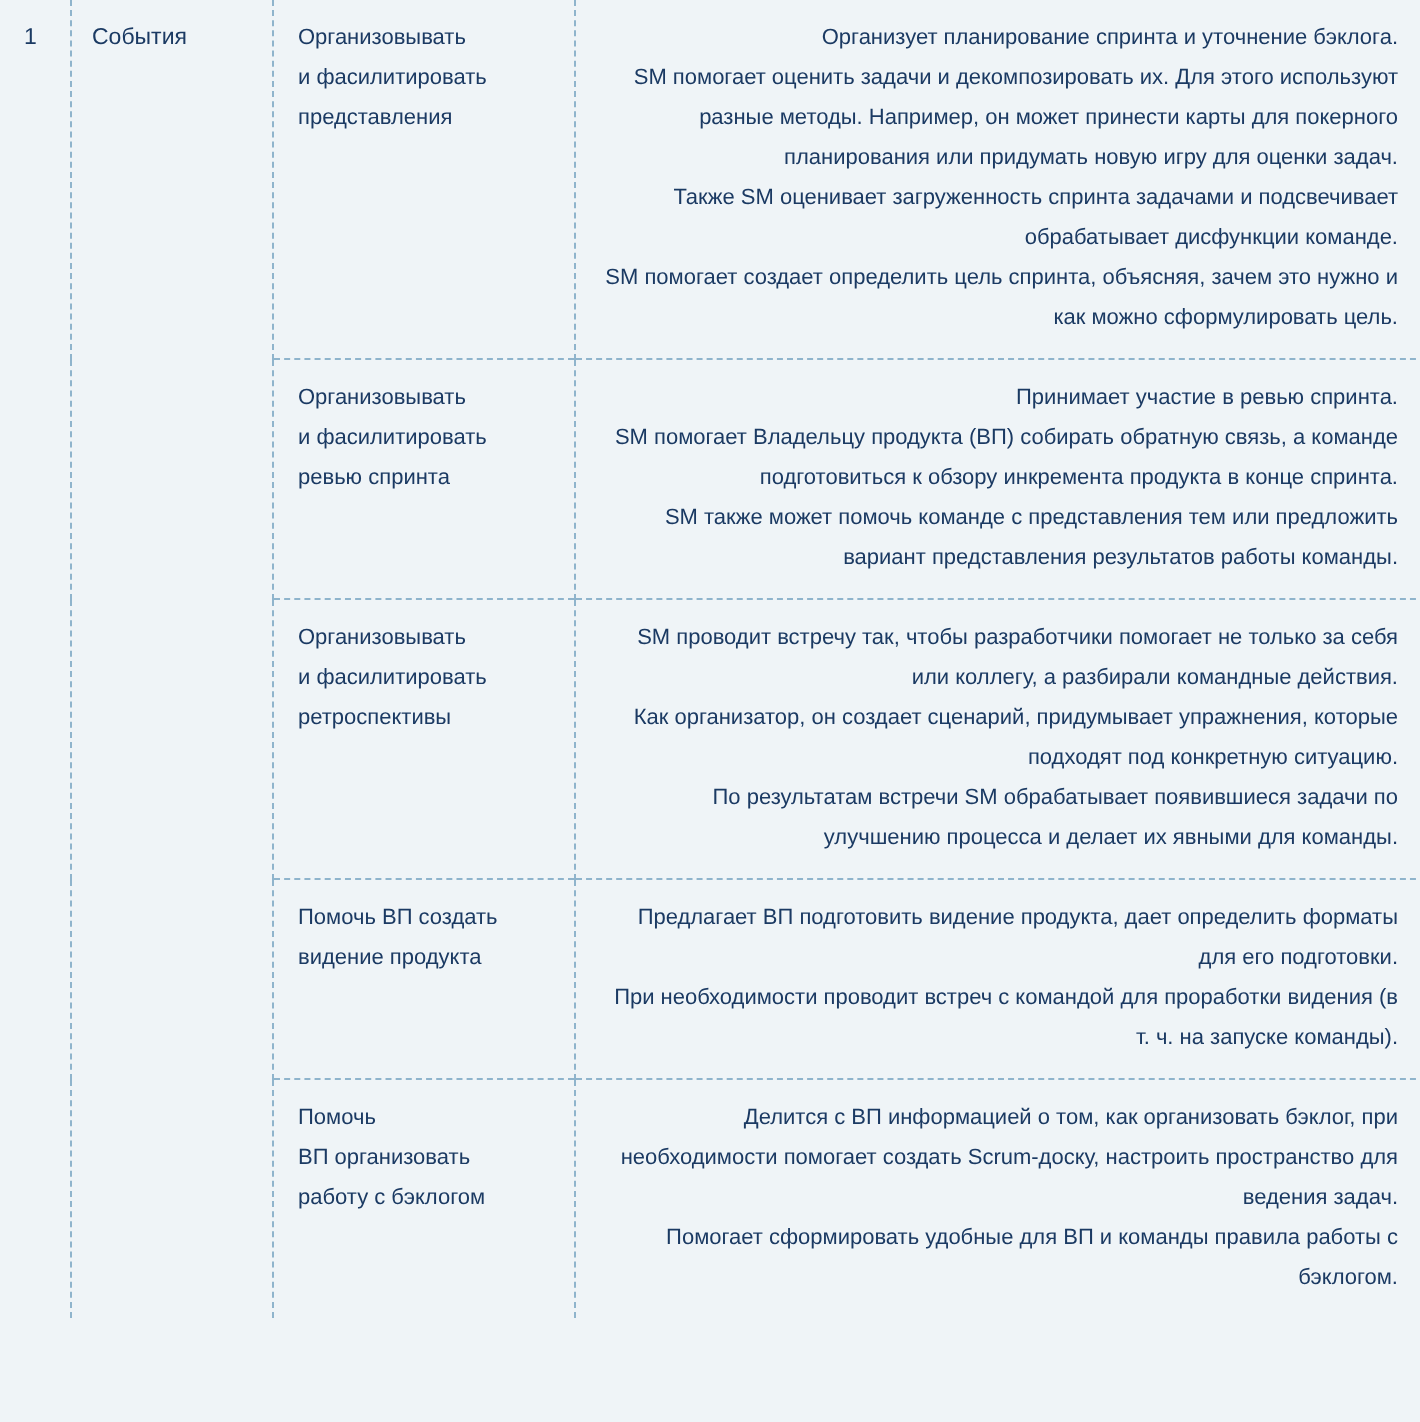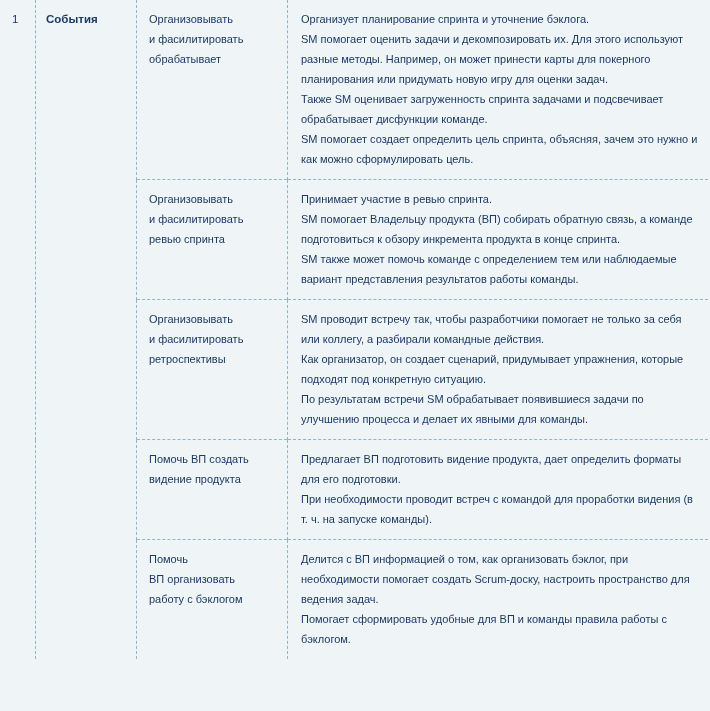--- a/index.html
+++ b/index.html
@@ -52,51 +52,51 @@
   
   .vline-left {
     border-left: 1px dashed #8fb4cc;
   }
   .row-sep > td {
     border-top: 1px dashed #8fb4cc;
   }
 
   .desc-p {
     margin: 0;
+    text-align: right;
   }
   .role-line {
     display: block;
   }
   .num-text {
     font-size: 11.5px;
     line-height: 1.82;
   }
   .group-text {
     font-size: 11.5px;
     line-height: 1.82;
-    font-weight: bold;
   }
 </style>
 </head>
 <body>
 
 <table class="table">
   <tbody>
     <tr>
       <td class="col-num" rowspan="5">
         <div class="cell-inner cell-num num-text">1</div>
       </td>
       <td class="col-group vline-left" rowspan="5">
         <div class="cell-inner cell-group group-text">События</div>
       </td>
       <td class="col-role vline-left">
         <div class="cell-inner cell-role">
           <span class="role-line">Организовывать</span>
           <span class="role-line">и фасилитировать</span>
-          <span class="role-line">обрабатывает</span>
+          <span class="role-line">представления</span>
         </div>
       </td>
       <td class="col-desc vline-left">
         <div class="cell-inner cell-desc">
           <p class="desc-p">Организует планирование спринта и уточнение бэклога.</p>
           <p class="desc-p">SM помогает оценить задачи и декомпозировать их. Для этого используют разные методы. Например, он может принести карты для покерного планирования или придумать новую игру для оценки задач.</p>
           <p class="desc-p">Также SM оценивает загруженность спринта задачами и подсвечивает обрабатывает дисфункции команде.</p>
           <p class="desc-p">SM помогает создает определить цель спринта, объясняя, зачем это нужно и как можно сформулировать цель.</p>
         </div>
       </td>
@@ -107,21 +107,21 @@
         <div class="cell-inner cell-role">
           <span class="role-line">Организовывать</span>
           <span class="role-line">и фасилитировать</span>
           <span class="role-line">ревью спринта</span>
         </div>
       </td>
       <td class="col-desc vline-left">
         <div class="cell-inner cell-desc">
           <p class="desc-p">Принимает участие в ревью спринта.</p>
           <p class="desc-p">SM помогает Владельцу продукта (ВП) собирать обратную связь, а команде подготовиться к обзору инкремента продукта в конце спринта.</p>
-          <p class="desc-p">SM также может помочь команде с определением тем или наблюдаемые вариант представления результатов работы команды.</p>
+          <p class="desc-p">SM также может помочь команде с представления тем или предложить вариант представления результатов работы команды.</p>
         </div>
       </td>
     </tr>
 
     <tr class="row-sep">
       <td class="col-role vline-left">
         <div class="cell-inner cell-role">
           <span class="role-line">Организовывать</span>
           <span class="role-line">и фасилитировать</span>
           <span class="role-line">ретроспективы</span>

